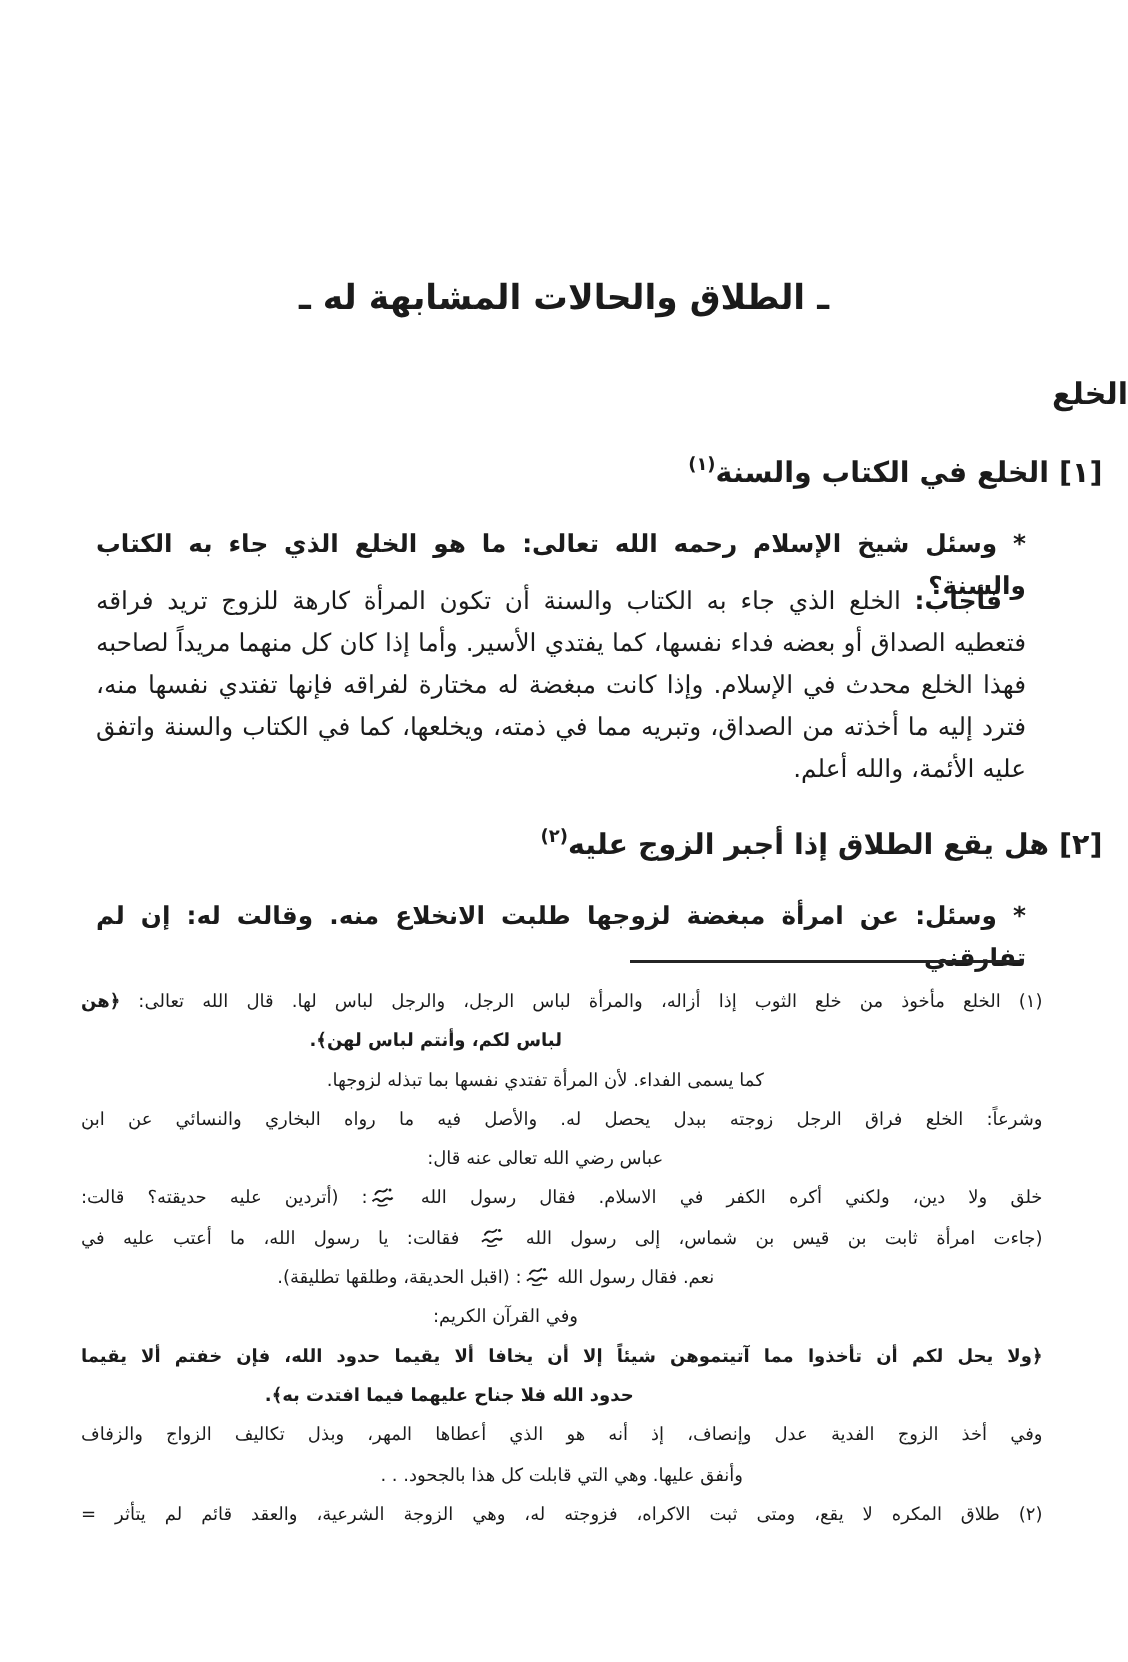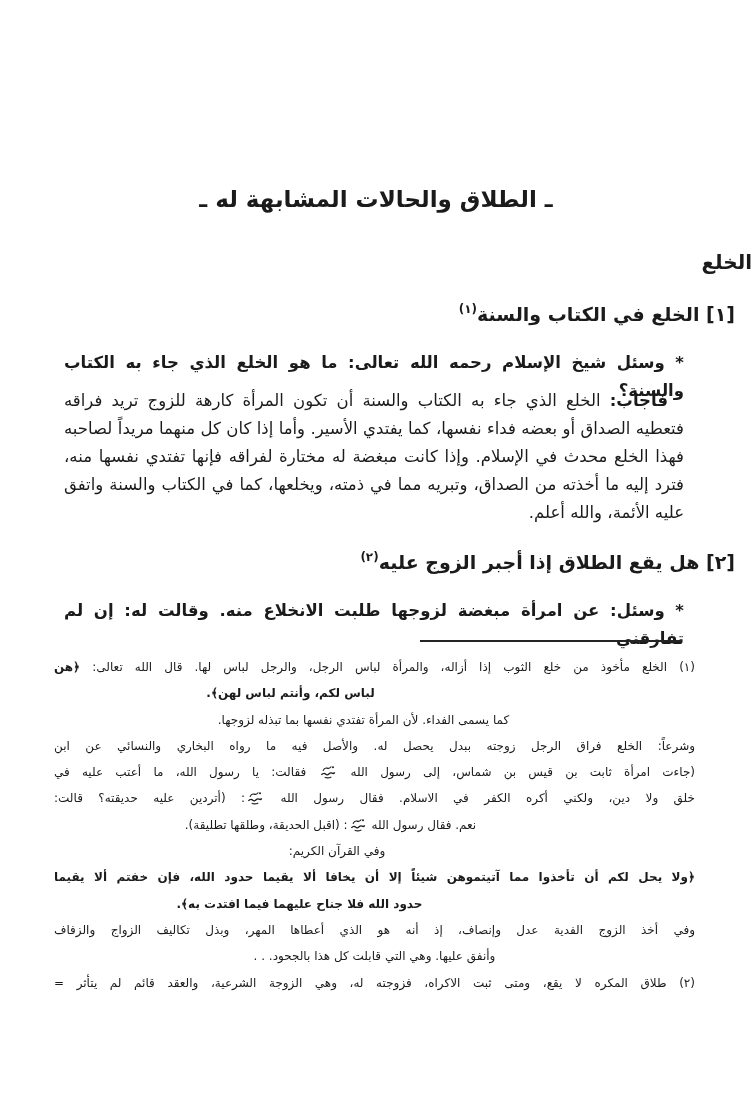--- a/index.html
+++ b/index.html
@@ -88,32 +88,33 @@
 
   <p class="bodytext" id="q2">* وسئل: عن امرأة مبغضة لزوجها طلبت الانخلاع منه. وقالت له: إن لم تفارقني</p>
 
   <div class="fn-sep"></div>
 
   <div class="footnotes">
     <div class="fn-line fill"><span>(١) الخلع مأخوذ من خلع الثوب إذا أزاله، والمرأة لباس الرجل، والرجل لباس لها. قال الله تعالى: </span><span class="b">﴿هن</span></div>
     <div class="fn-line b i168">لباس لكم، وأنتم لباس لهن﴾.</div>
     <div class="fn-line i22">كما يسمى الفداء. لأن المرأة تفتدي نفسها بما تبذله لزوجها.</div>
     <div class="fn-line fill">وشرعاً: الخلع فراق الرجل زوجته ببدل يحصل له. والأصل فيه ما رواه البخاري والنسائي عن ابن</div>
+    <div class="fn-line i22">عباس رضي الله تعالى عنه قال:</div>
+    <div class="fn-line fill"><span>خلق ولا دين، ولكني أكره الكفر في الاسلام. فقال رسول الله </span><span class="saw"><svg viewBox="0 0 20 18" xmlns="http://www.w3.org/2000/svg">
+            <path d="M2 13 q3 -3 5 -1 q2 2 4 0 q2 -2 4 -1 q2 1 3 -1" stroke="#1b1b1b" fill="none" stroke-width="1.6"></path>
+            <path d="M4 8 q2 -4 5 -3 q3 1 5 -2" stroke="#1b1b1b" fill="none" stroke-width="1.4"></path>
+            <path d="M6 16 q4 1.5 8 -0.5" stroke="#1b1b1b" fill="none" stroke-width="1.3"></path>
+            <circle cx="16" cy="4" r="1.2" fill="#1b1b1b"></circle>
+          </svg></span><span>: (أتردين عليه حديقته؟ قالت:</span></div>
     <div class="fn-line fill"><span>(جاءت امرأة ثابت بن قيس بن شماس، إلى رسول الله </span><span class="saw"><svg viewBox="0 0 20 18" xmlns="http://www.w3.org/2000/svg">
             <path d="M2 13 q3 -3 5 -1 q2 2 4 0 q2 -2 4 -1 q2 1 3 -1" stroke="#1b1b1b" fill="none" stroke-width="1.6"></path>
             <path d="M4 8 q2 -4 5 -3 q3 1 5 -2" stroke="#1b1b1b" fill="none" stroke-width="1.4"></path>
             <path d="M6 16 q4 1.5 8 -0.5" stroke="#1b1b1b" fill="none" stroke-width="1.3"></path>
             <circle cx="16" cy="4" r="1.2" fill="#1b1b1b"></circle>
           </svg></span><span> فقالت: يا رسول الله، ما أعتب عليه في</span></div>
-    <div class="fn-line fill"><span>خلق ولا دين، ولكني أكره الكفر في الاسلام. فقال رسول الله </span><span class="saw"><svg viewBox="0 0 20 18" xmlns="http://www.w3.org/2000/svg">
-            <path d="M2 13 q3 -3 5 -1 q2 2 4 0 q2 -2 4 -1 q2 1 3 -1" stroke="#1b1b1b" fill="none" stroke-width="1.6"></path>
-            <path d="M4 8 q2 -4 5 -3 q3 1 5 -2" stroke="#1b1b1b" fill="none" stroke-width="1.4"></path>
-            <path d="M6 16 q4 1.5 8 -0.5" stroke="#1b1b1b" fill="none" stroke-width="1.3"></path>
-            <circle cx="16" cy="4" r="1.2" fill="#1b1b1b"></circle>
-          </svg></span><span>: (أتردين عليه حديقته؟ قالت:</span></div>
     <div class="fn-line i88"><span>نعم. فقال رسول الله </span><span class="saw"><svg viewBox="0 0 20 18" xmlns="http://www.w3.org/2000/svg">
             <path d="M2 13 q3 -3 5 -1 q2 2 4 0 q2 -2 4 -1 q2 1 3 -1" stroke="#1b1b1b" fill="none" stroke-width="1.6"></path>
             <path d="M4 8 q2 -4 5 -3 q3 1 5 -2" stroke="#1b1b1b" fill="none" stroke-width="1.4"></path>
             <path d="M6 16 q4 1.5 8 -0.5" stroke="#1b1b1b" fill="none" stroke-width="1.3"></path>
             <circle cx="16" cy="4" r="1.2" fill="#1b1b1b"></circle>
           </svg></span><span>: (اقبل الحديقة، وطلقها تطليقة).</span></div>
     <div class="fn-line i75">وفي القرآن الكريم:</div>
     <div class="fn-line fill b">﴿ولا يحل لكم أن تأخذوا مما آتيتموهن شيئاً إلا أن يخافا ألا يقيما حدود الله، فإن خفتم ألا يقيما</div>
     <div class="fn-line b i150">حدود الله فلا جناح عليهما فيما افتدت به﴾.</div>
     <div class="fn-line fill">وفي أخذ الزوج الفدية عدل وإنصاف، إذ أنه هو الذي أعطاها المهر، وبذل تكاليف الزواج والزفاف</div>

